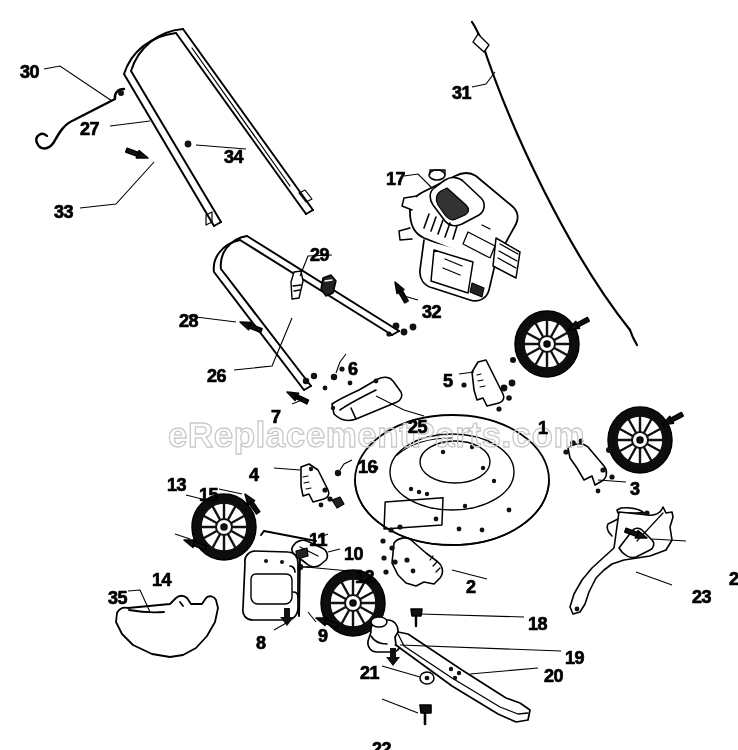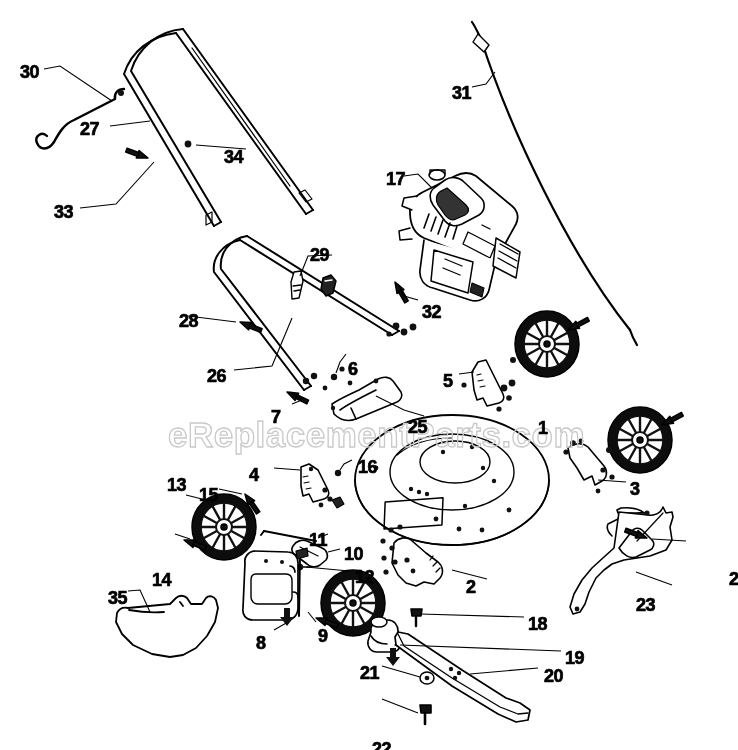--- a/index.html
+++ b/index.html
@@ -448,21 +448,21 @@
       <div class="callout" style="left: 167px; top: 476px;">13</div>
       <div class="callout" style="left: 152px; top: 531px; margin-top: 40px;">14</div>
       <div class="callout" style="left: 199px; top: 486px;">15</div>
       <div class="callout" style="left: 358px; top: 458px;">16</div>
       <div class="callout" style="left: 386px; top: 170px;">17</div>
       <div class="callout" style="left: 528px; top: 615px;">18</div>
       <div class="callout" style="left: 565px; top: 649px;">19</div>
       <div class="callout" style="left: 544px; top: 667px;">20</div>
       <div class="callout" style="left: 360px; top: 664px;">21</div>
       <div class="callout" style="left: 372px; top: 697px; margin-top: 43px;">22</div>
-      <div class="callout" style="left: 636px; top: 588px; margin-top: 8px;">23</div>
+      <div class="callout" style="left: 692px; top: 588px;">23</div>
       <div class="callout" style="left: 729px; top: 538px; margin-top: 32px;">24</div>
       <div class="callout" style="left: 408px; top: 418px;">25</div>
       <div class="callout" style="left: 207px; top: 367px;">26</div>
       <div class="callout" style="left: 80px; top: 120px;">27</div>
       <div class="callout" style="left: 163px; top: 312px; margin-left: 16px;">28</div>
       <div class="callout" style="left: 310px; top: 246px;">29</div>
       <div class="callout" style="left: 20px; top: 63px;">30</div>
       <div class="callout" style="left: 452px; top: 84px;">31</div>
       <div class="callout" style="left: 422px; top: 303px;">32</div>
       <div class="callout" style="left: 54px; top: 203px;">33</div>

